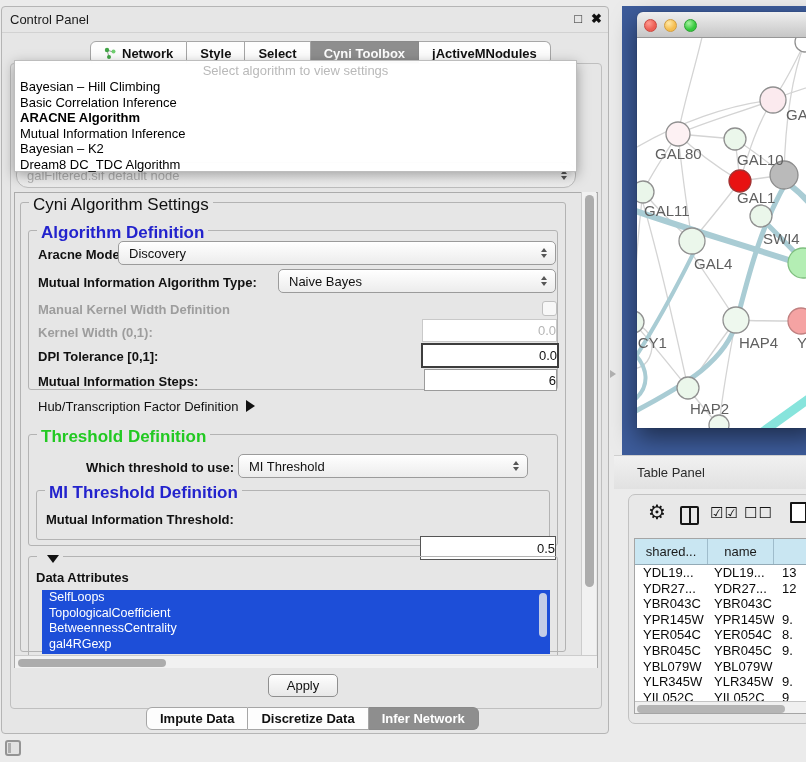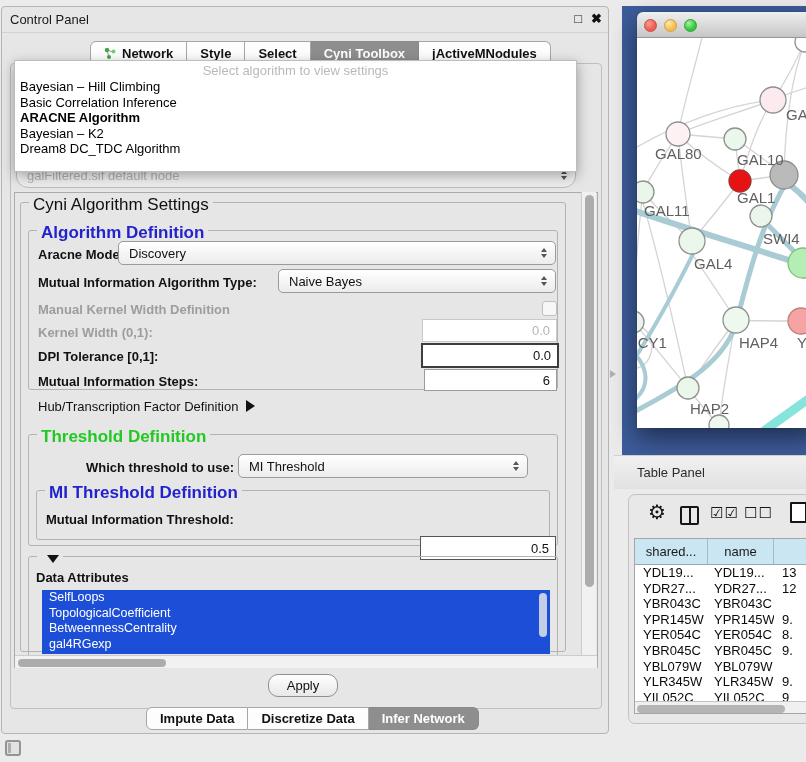--- a/index.html
+++ b/index.html
@@ -61,42 +61,42 @@
   .gtitle { position:absolute; top:-8px; left:8px; background:#e6e6e6; padding:0 4px;
             font-size:17px; color:#111; white-space:nowrap; }
   .gtitle.blue { color:#2323cd; font-weight:bold; }
   .gtitle.green { color:#22c922; font-weight:bold; }
 
   .lbl { position:absolute; font-size:13px; font-weight:bold; color:#111; white-space:nowrap; }
   .lbl.plain { font-weight:normal; }
   .lbl.dis { color:#9d9d9d; }
 
   .field { position:absolute; background:#fff; border:1px solid #9b9b9b; font-size:13px; color:#111;
-           display:flex; align-items:center; justify-content:flex-end; padding-right:6px; }
+           display:flex; align-items:center; justify-content:flex-end; padding-right:0; }
   .field.strong { border:2px solid #3d3d3d; }
   .field.mid { border:1.5px solid #555;margin-top:31px; }
   .field.dis { color:#b5b5b5; border-color:#c9c9c9; }
 
   .checkbox { position:absolute; width:15px; height:15px; border:1px solid #c0c0c0;
               border-radius:3px; background:#f7f7f7; }
 
   .tri-right { display:inline-block; width:0; height:0; border-top:6px solid transparent;
                border-bottom:6px solid transparent; border-left:9px solid #111; margin-left:8px; vertical-align:-1px;}
   .tri-down  { display:inline-block; width:0; height:0; border-left:6px solid transparent;
                border-right:6px solid transparent; border-top:8px solid #111; margin-left:6px; vertical-align:1px;}
 
   .attr-list { position:absolute; left:42px; top:590px; width:508px; height:64px;
                background:#1d4ed8; overflow:hidden; z-index:2; }
   .attr-item { font-size:12.5px; color:#fff; height:15.7px; line-height:15.7px; padding-left:7px; }
   .attr-scroll { position:absolute; right:3px; top:3px; width:8px; height:44px;
                  background:#c4cde7; border-radius:4px; }
 
   .apply-btn { position:absolute; left:268px; top:674px; width:70px; height:23px;
                background:linear-gradient(#fefefe,#e8e8e8); border:1px solid #8f8f8f;
-               border-radius:10px; font-size:13px; color:#111; text-align:center; line-height:21px; }
+               border-radius:5px; font-size:13px; color:#111; text-align:center; line-height:21px; }
 
   .btabrow { position:absolute; left:146px; top:707px; height:23px; display:flex; z-index:3; }
   .btab { background:#fdfdfd; border:1px solid #a6a6a6; border-left:none; font-size:13px; font-weight:600;
           color:#111; padding:0 13px; display:flex; align-items:center; }
   .btab:first-child { border-left:1px solid #a6a6a6; border-radius:6px 0 0 6px; }
   .btab:last-child { border-radius:0 6px 6px 0; }
   .btab.sel { background:#8e8e8e; color:#fff; border-color:#8a8a8a; }
 
   .mini-dock { position:absolute; left:5px; top:740px; width:16px; height:16px;
                border:2px solid #949494; border-radius:3px; background:#e2e2e2; }
@@ -195,20 +195,21 @@
         <i class="up"></i>
         <i class="dn"></i>
       </span>
   </div>
 
   <div class="dropdown">
     <div class="dd-header">Select algorithm to view settings</div>
     <div class="dd-item">Bayesian – Hill Climbing</div>
     <div class="dd-item">Basic Correlation Inference</div>
     <div class="dd-item bold">ARACNE Algorithm</div>
+    <div class="dd-item">Mutual Information Inference</div>
     <div class="dd-item">Bayesian – K2</div>
     <div class="dd-item">Dream8 DC_TDC Algorithm</div>
   </div>
 
   <div class="settings"></div>
 
   <div class="group" style="left:20px; top:202px; width:546px; height:450px;">
     <span class="gtitle">Cyni Algorithm Settings</span>
   </div>
 

